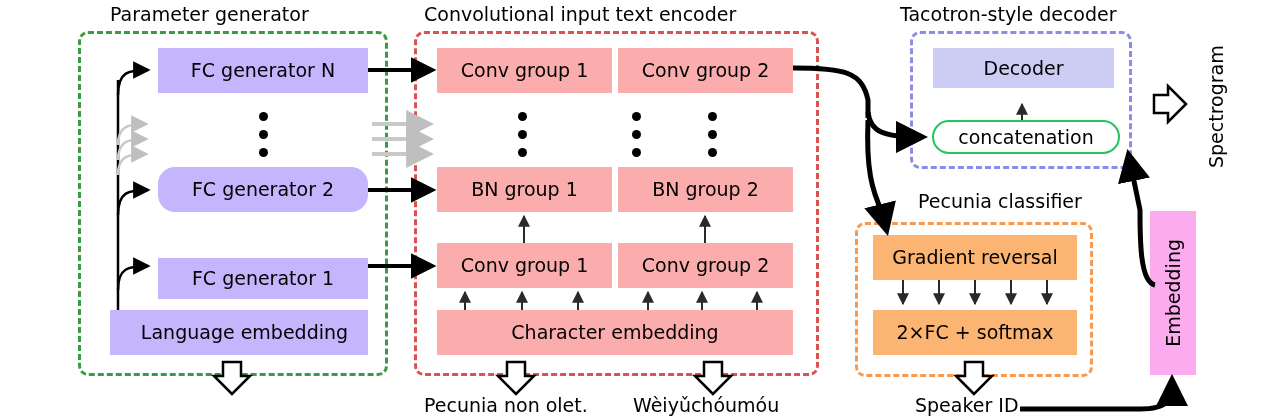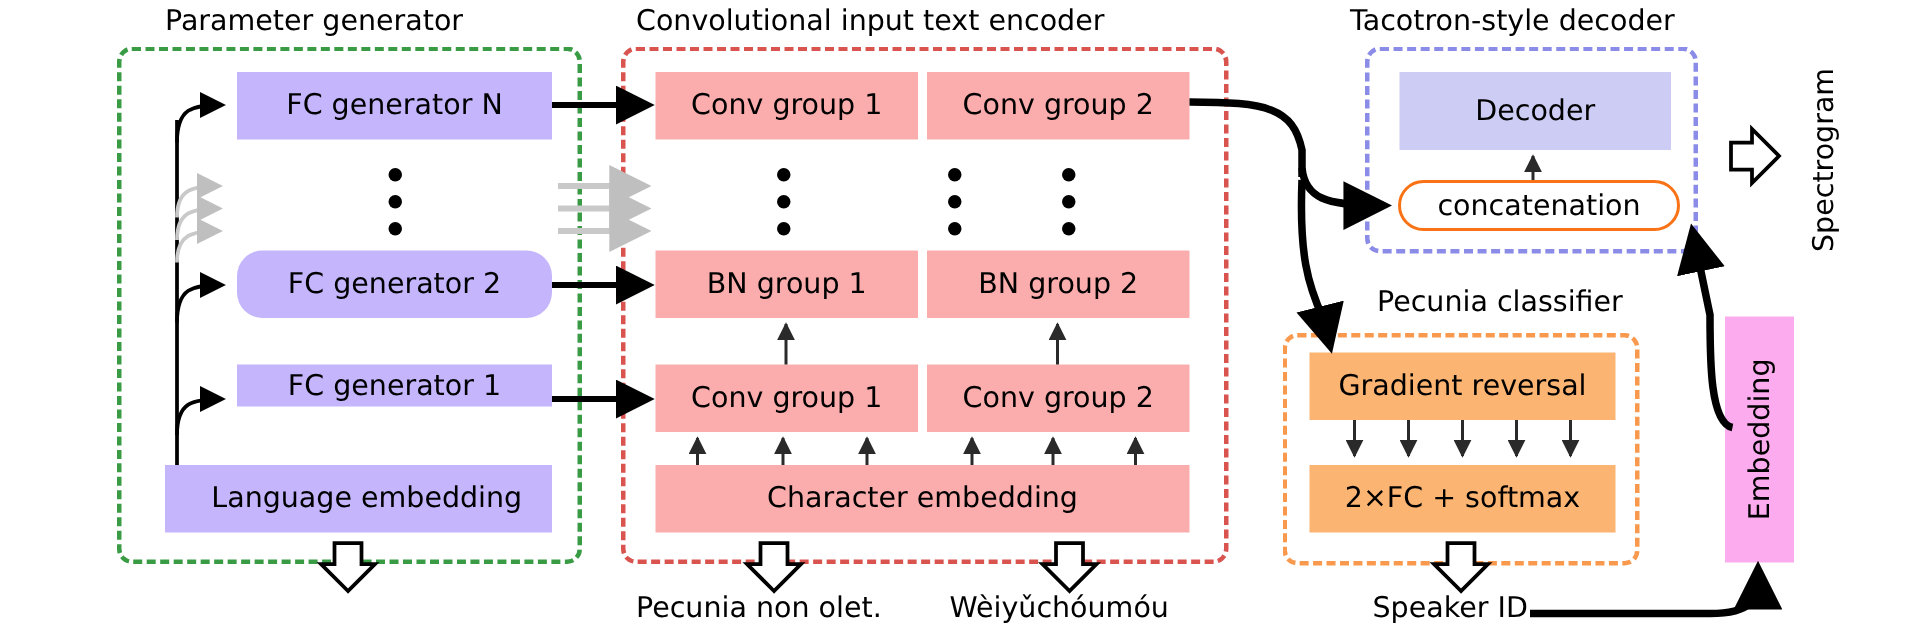--- a/index.html
+++ b/index.html
@@ -33,21 +33,21 @@
     line-height: 1;
     white-space: nowrap;
   }
   .green  { background: #c4b5fd; }
   .red    { background: #fbadad; }
   .lav    { background: #ccccf5; }
   .orange { background: #fbb472; }
   .pink   { background: #fbabee; }
   .pill {
     background: #ffffff;
-    border: 2px solid #f97316;
+    border: 2px solid #22c55e;
     border-radius: 18px;
   }
   .group {
     position: absolute;
     box-sizing: border-box;
     border-width: 3px;
     border-style: dashed;
     border-radius: 10px;
     background: transparent;
   }
@@ -95,21 +95,21 @@
   <div class="cap" style="left:424px; top:5px;">Convolutional input text encoder</div>
   <div class="cap" style="left:900px; top:5px;">Tacotron-style decoder</div>
   <div class="cap" style="left:918px; top:192px;">Pecunia classifier</div>
 
   <div class="box green" style="left:158px; top:48px;  width:210px; height:45px;">
       <span>FC generator N</span>
     </div>
   <div class="box green" style="left:158px; top:167px; width:210px; height:45px;border-radius:17px;">
       <span>FC generator 2</span>
     </div>
-  <div class="box green" style="left:158px; top:243px; width:210px; height:28px;">
+  <div class="box green" style="left:158px; top:258px; width:210px; height:41px;">
       <span>FC generator 1</span>
     </div>
   <div class="box green" style="left:110px; top:310px; width:258px; height:45px;padding-left:11px;">
       <span>Language embedding</span>
     </div>
 
   <div class="dots" style="left:259px; top:112px; width:9px; height:45px;">
       <i></i>
       <i></i>
       <i></i>
@@ -149,21 +149,21 @@
       <i></i>
       <i></i>
       <i></i>
     </div>
   <div class="dots" style="left:708px; top:112px; width:9px; height:45px;">
       <i></i>
       <i></i>
       <i></i>
     </div>
 
-  <div class="box lav" style="left:933px; top:48px;  width:181px; height:52px;">
+  <div class="box lav" style="left:933px; top:48px;  width:181px; height:40px;">
       <span>Decoder</span>
     </div>
   <div class="box pill" style="left:932px; top:120px; width:188px; height:34px; font-size:19px;">
       <span>concatenation</span>
     </div>
 
   <div class="box orange" style="left:873px; top:235px; width:204px; height:45px;">
       <span>Gradient reversal</span>
     </div>
   <div class="box orange" style="left:873px; top:310px; width:204px; height:45px;">

